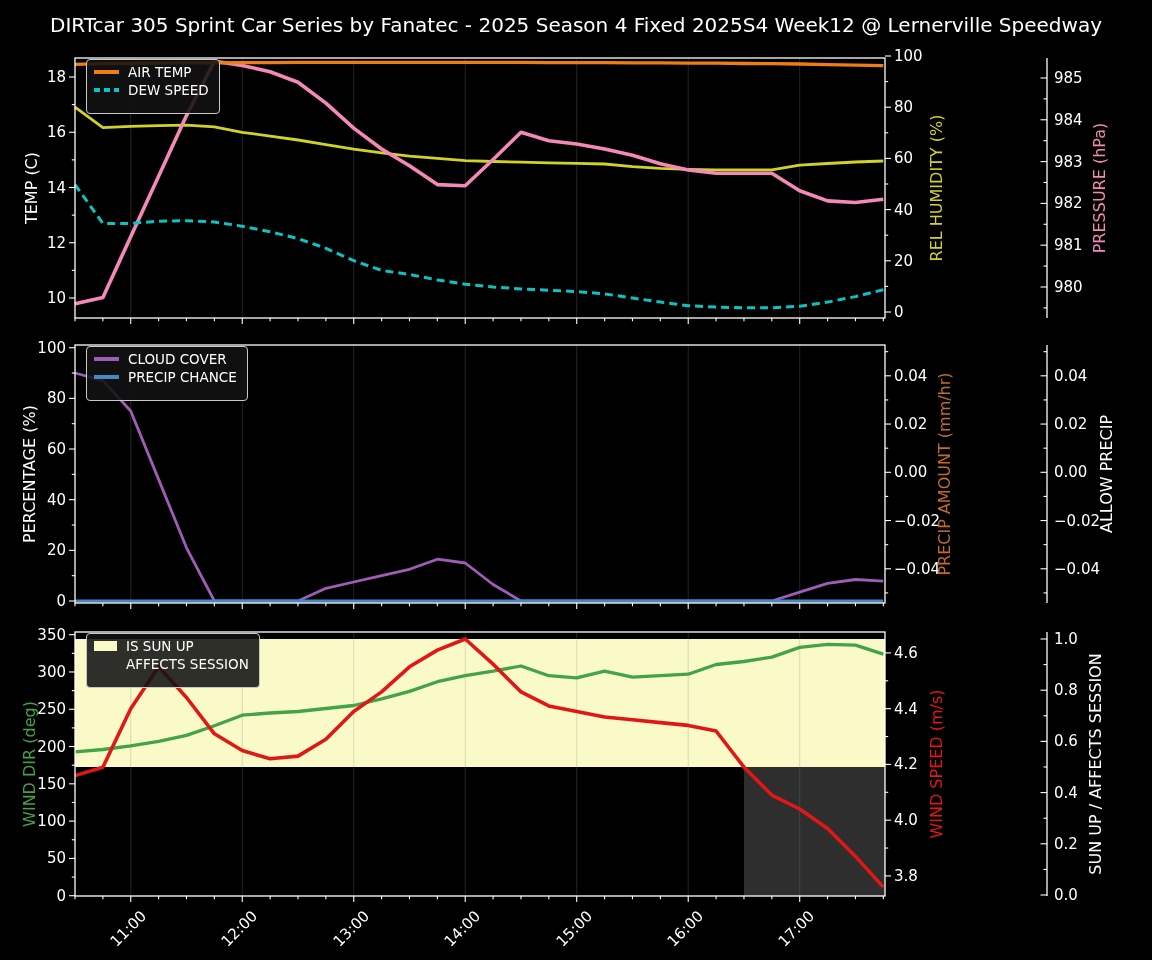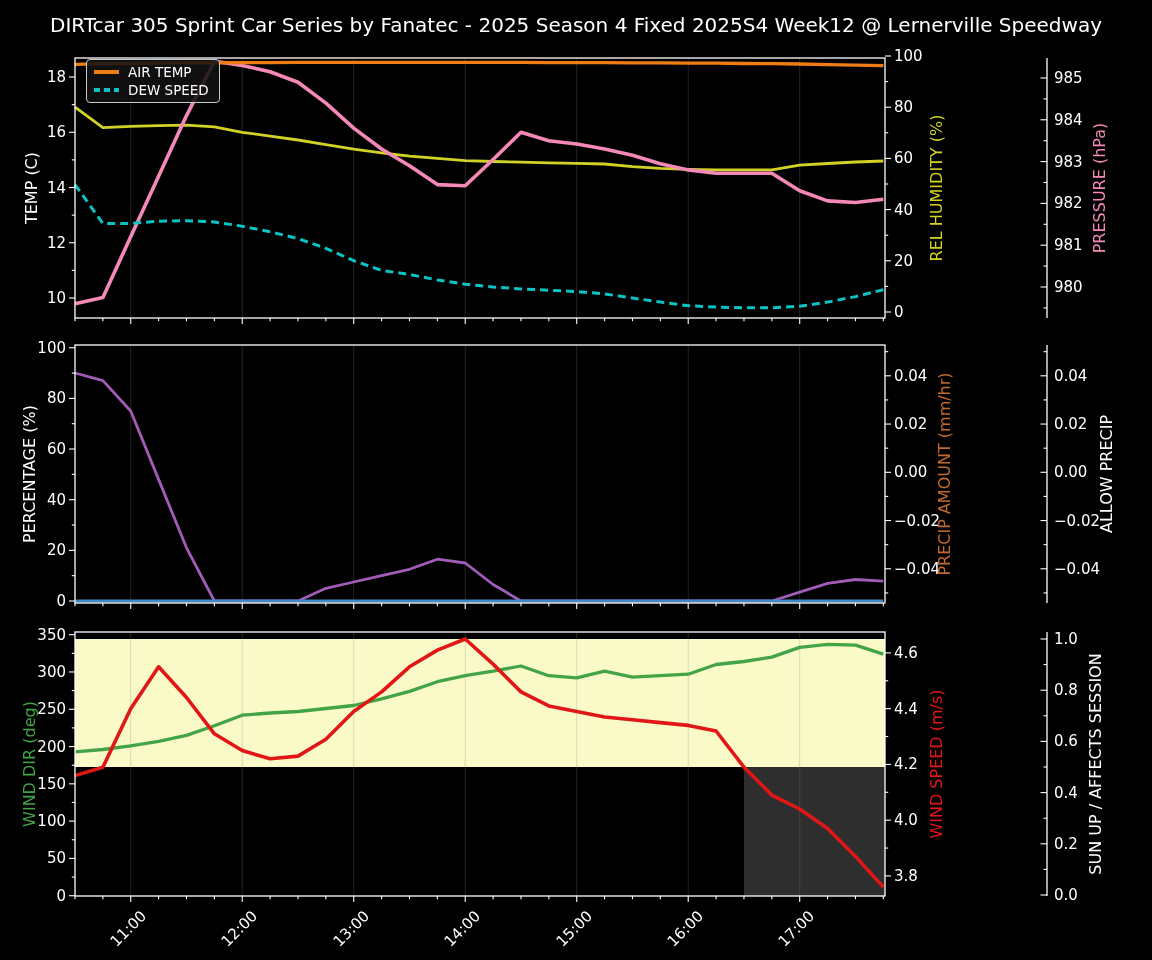--- a/index.html
+++ b/index.html
@@ -2,21 +2,21 @@
 <html><head>
 <meta charset="utf-8">
 <style>
   html,body{margin:0;padding:0;background:#000;}
   body{width:1152px;height:960px;font-family:"DejaVu Sans",sans-serif;color:#fff;position:relative;overflow:hidden;}
   #panel{position:relative;width:1152px;height:960px;background:#000;}
   #chart-title{position:absolute;left:0;top:13px;width:1152px;text-align:center;font-size:20px;color:#fff;white-space:nowrap;}
   svg{position:absolute;left:0;top:0;}
   svg text{font-family:"DejaVu Sans",sans-serif;}
   .axlab{position:absolute;transform:translate(-50%,-50%) rotate(-90deg);white-space:nowrap;font-size:16px;color:#fff;}
-  .legend{position:absolute;background:rgba(18,18,18,0.88);border:1px solid #c9c9c9;border-radius:4px;padding:5px 10px 5px 7px;display:flex;flex-direction:column;gap:4px;z-index:6;}
+  .legend{position:absolute;background:rgba(18,18,18,0.88);border:1px solid #c9c9c9;border-radius:4px;padding:5px 10px 16px 7px;display:flex;flex-direction:column;gap:4px;z-index:6;}
   .legend-row{display:flex;align-items:center;gap:9px;height:14px;}
   .swatch{display:inline-block;width:25px;height:3.5px;flex:0 0 auto;}
   .swatch.patch{width:23px;height:10px;}
   .legend-label{font-size:13.5px;color:#fff;white-space:nowrap;}
   .xlab{position:absolute;font-size:15px;color:#fff;white-space:nowrap;transform-origin:100% 0%;transform:rotate(-45deg);}
 </style>
 </head>
 <body>
 
 <div id="panel">
@@ -323,20 +323,40 @@
   <div class="legend" style="left:86px;top:59px;">
     <div class="legend-row">
       <span class="swatch" style="background: rgb(240, 125, 19);"></span>
       <span class="legend-label">AIR TEMP</span>
     </div>
     <div class="legend-row">
       <span class="swatch" style="background: repeating-linear-gradient(90deg, rgb(11, 195, 197) 0px, rgb(11, 195, 197) 6px, transparent 6px, transparent 10px);"></span>
       <span class="legend-label">DEW SPEED</span>
     </div>
   </div>
+  <div class="legend" style="left:86px;top:346px;">
+    <div class="legend-row">
+      <span class="swatch" style="background: rgb(161, 92, 183);"></span>
+      <span class="legend-label">CLOUD COVER</span>
+    </div>
+    <div class="legend-row">
+      <span class="swatch" style="background: rgb(65, 138, 197);"></span>
+      <span class="legend-label">PRECIP CHANCE</span>
+    </div>
+  </div>
+  <div class="legend" style="left:86px;top:633px;">
+    <div class="legend-row">
+      <span class="swatch patch" style="background: rgb(250, 250, 200);"></span>
+      <span class="legend-label">IS SUN UP</span>
+    </div>
+    <div class="legend-row">
+      <span class="swatch patch" style="background: rgb(46, 46, 46);"></span>
+      <span class="legend-label">AFFECTS SESSION</span>
+    </div>
+  </div>
 
   <div id="x-tick-labels">
       <span class="xlab" style="right: 1015.25px; top: 907px;">11:00</span>
       <span class="xlab" style="right: 903.76px; top: 907px;">12:00</span>
       <span class="xlab" style="right: 792.266px; top: 907px;">13:00</span>
       <span class="xlab" style="right: 680.773px; top: 907px;">14:00</span>
       <span class="xlab" style="right: 569.279px; top: 907px;">15:00</span>
       <span class="xlab" style="right: 457.786px; top: 907px;">16:00</span>
       <span class="xlab" style="right: 346.292px; top: 907px;">17:00</span>
     </div>

